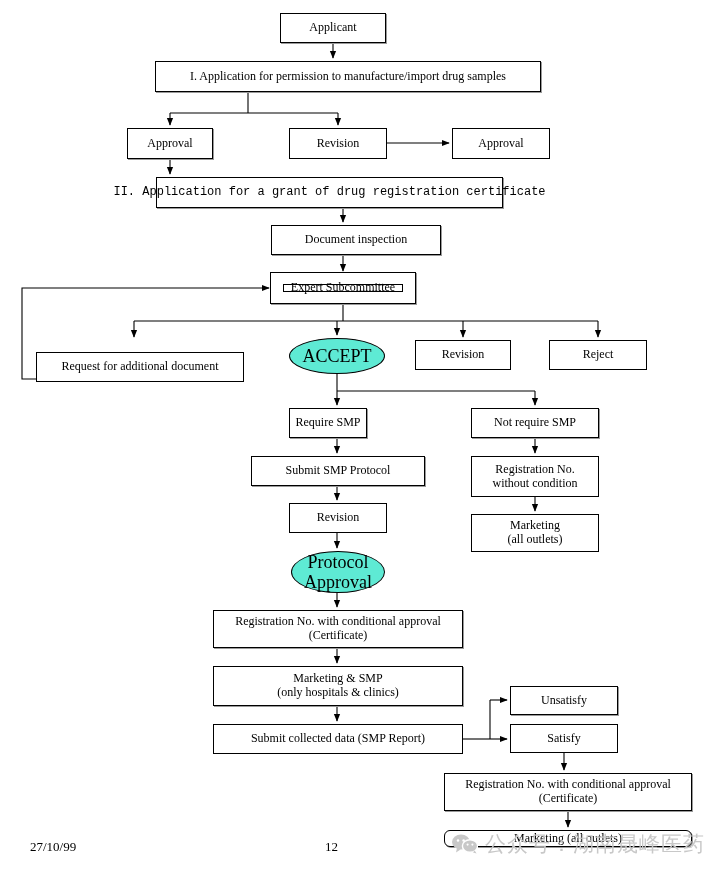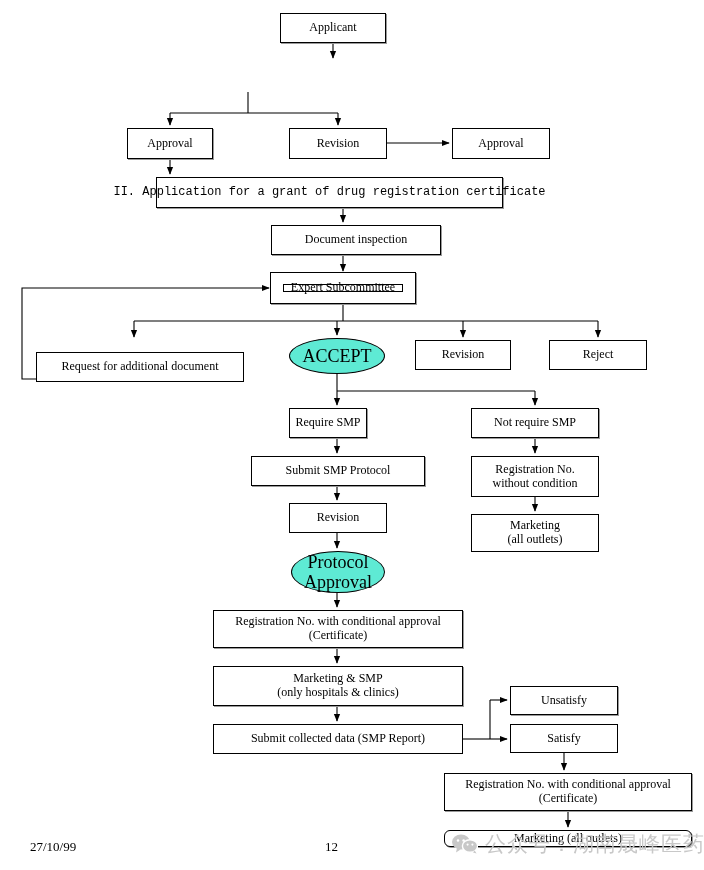--- a/index.html
+++ b/index.html
@@ -159,20 +159,23 @@
       <path d="M564,753 L564,770" marker-end="url(#arrow)"></path>
 
       <path d="M568,811 L568,827" marker-end="url(#arrow)"></path>
     </g>
   </svg>
 
   <div class="node shadow" style="left:280px;top:13px;width:106px;height:30px;">
     <span>Applicant</span>
   </div>
 
+  <div class="node shadow" style="left:155px;top:61px;width:386px;height:31px;">
+    <span class="nowrap">I. Application for permission to manufacture/import drug samples</span>
+  </div>
 
   <div class="node shadow" style="left:127px;top:128px;width:86px;height:31px;">
     <span>Approval</span>
   </div>
 
   <div class="node" style="left:289px;top:128px;width:98px;height:31px;">
     <span>Revision</span>
   </div>
 
   <div class="node" style="left:452px;top:128px;width:98px;height:31px;">

